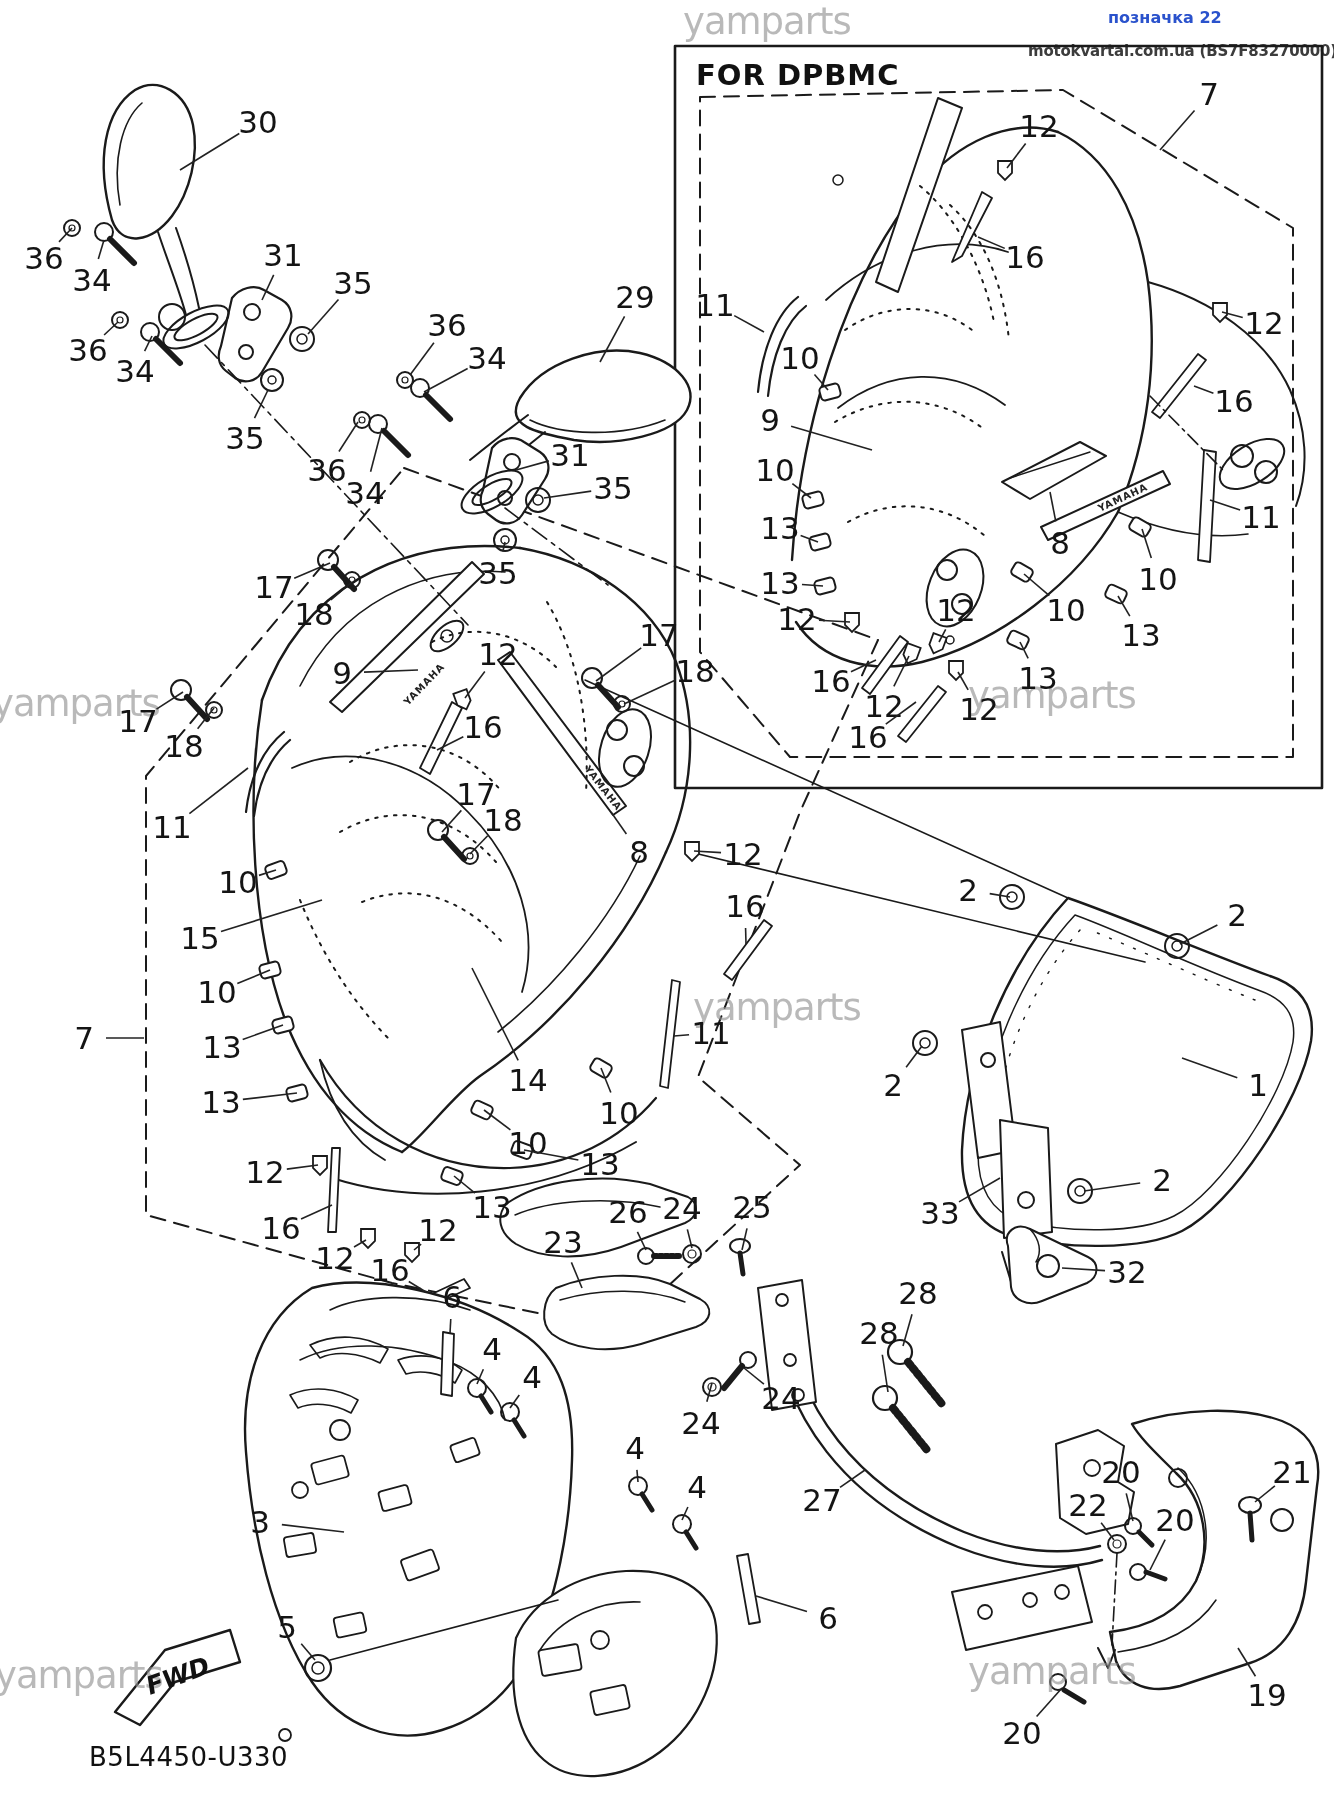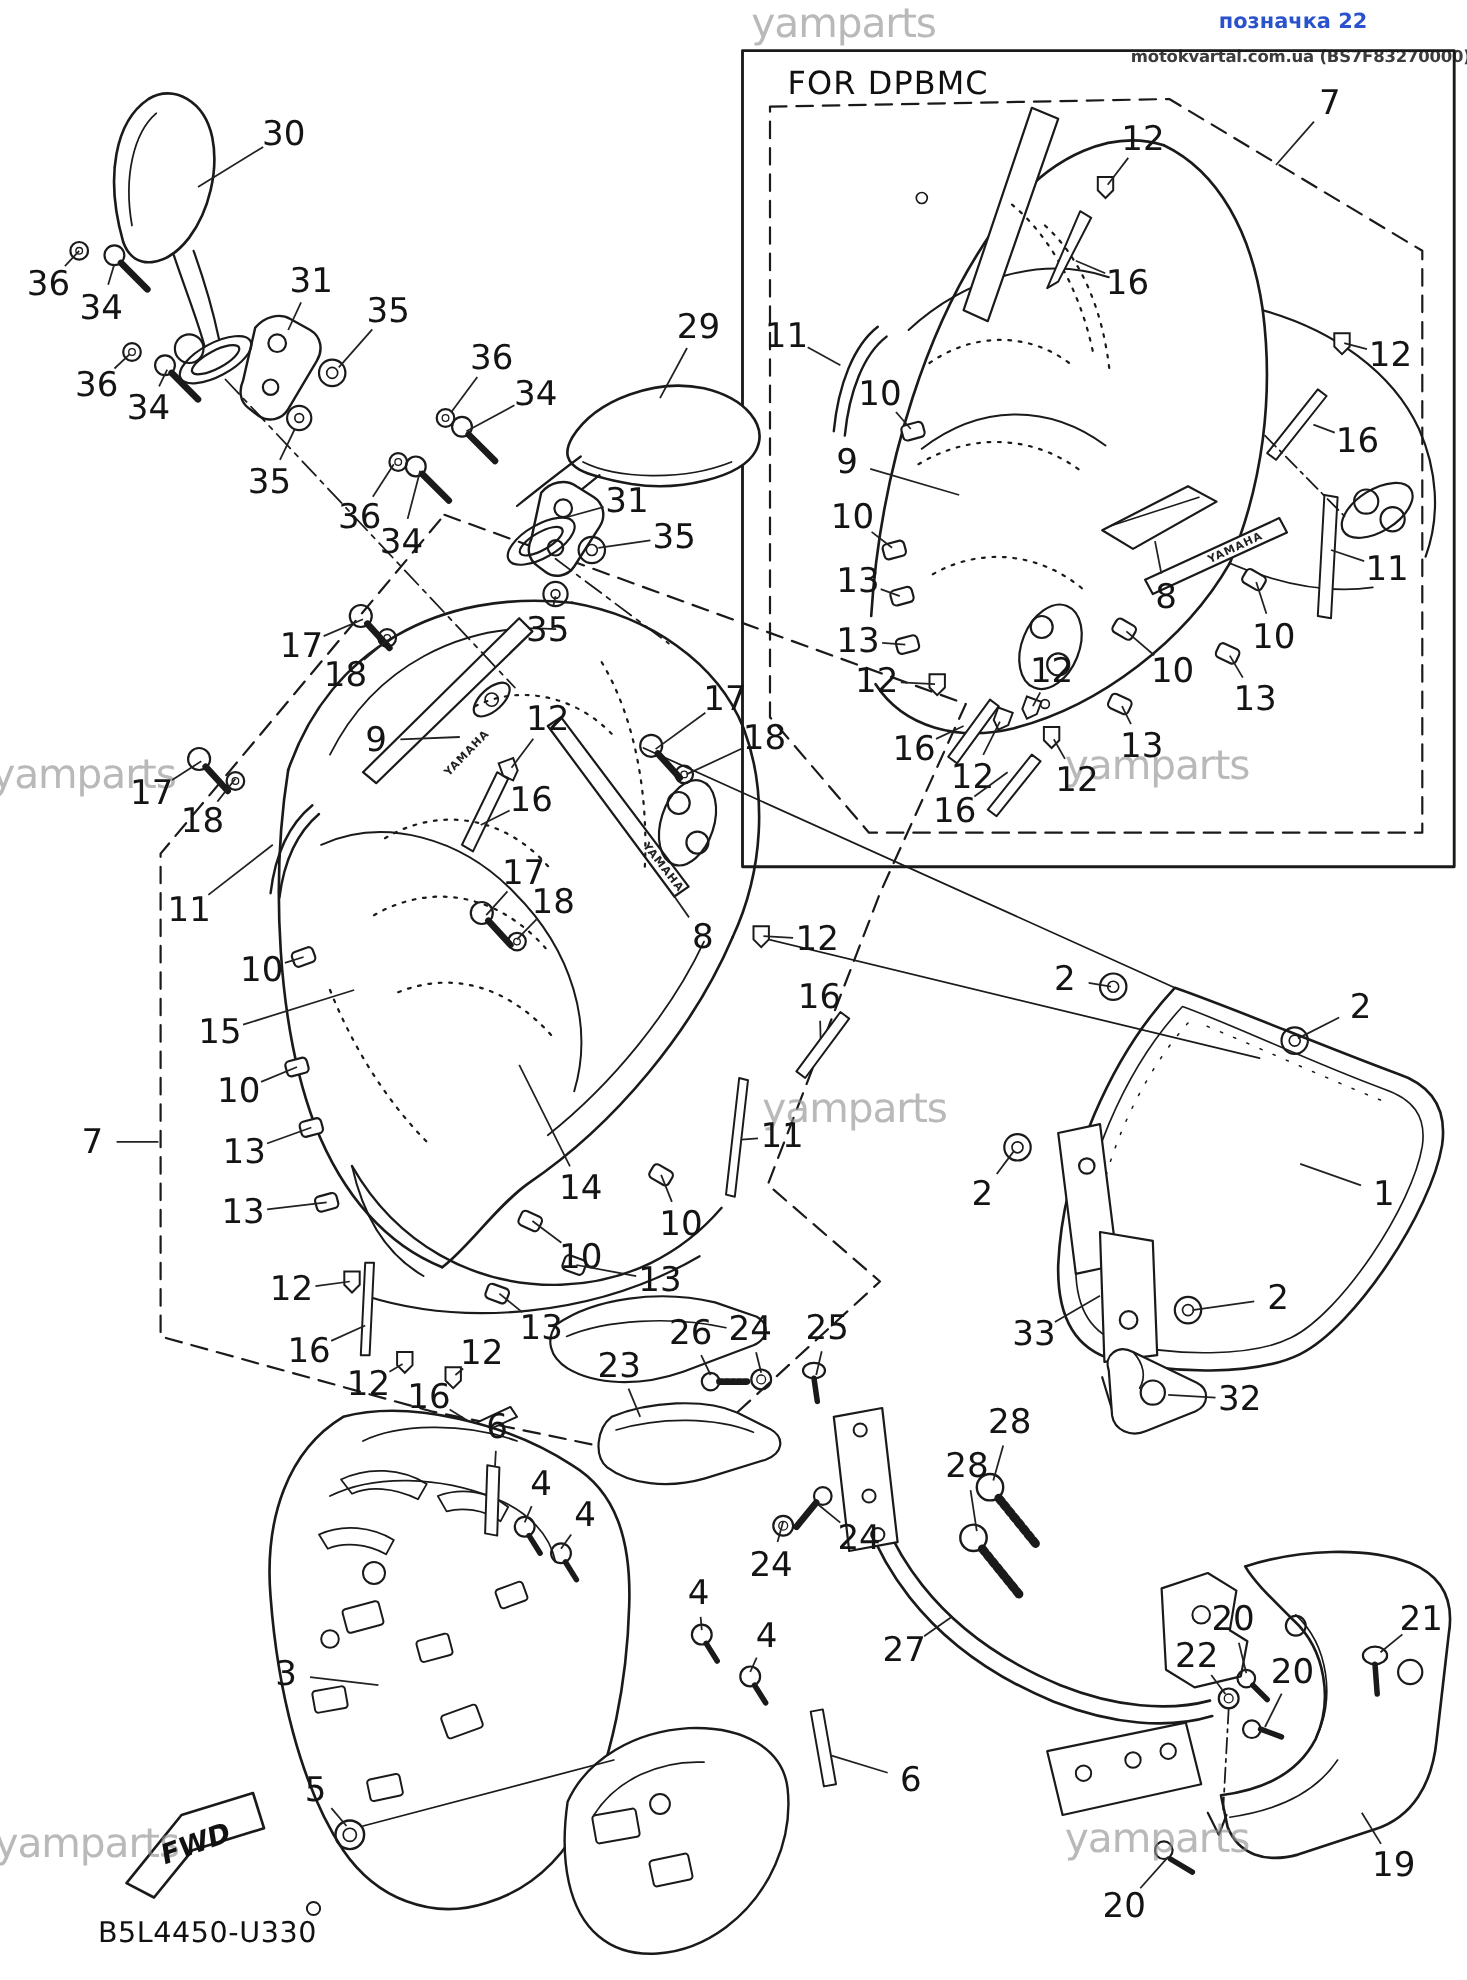--- a/index.html
+++ b/index.html
@@ -1,34 +1,34 @@
 <!DOCTYPE html>
 <html><head>
 <meta charset="utf-8">
 <style>
   html,body{margin:0;padding:0;background:#e8e8e8;}
   .canvas{position:relative;width:1334px;height:1800px;background:#ffffff;overflow:hidden;
           font-family:"DejaVu Sans","Liberation Sans",sans-serif;}
   .abs{position:absolute;white-space:nowrap;}
   .wm{color:#8f8f8f;opacity:.62;font-size:37px;letter-spacing:-1px;}
-  .blue{color:#2a52cc;font-weight:bold;font-size:19px;}
+  .blue{color:#2a52cc;font-weight:bold;font-size:16px;}
   .credit{color:#3c3c3c;font-weight:bold;font-size:15px;letter-spacing:-.2px;}
   .fortitle{color:#111;font-size:29px;letter-spacing:1px;}
   .code{color:#111;font-size:26px;letter-spacing:.5px;margin-left:19px;}
   svg{position:absolute;left:0;top:0;}
 </style>
 </head>
 <body>
 
 <div class="canvas">
 
   <div class="abs wm" style="left:683px;top:0px;">yamparts</div>
   <div class="abs blue" style="left:1108px;top:8px;">позначка 22</div>
   <div class="abs credit" style="left:1028px;top:42px;">motokvartal.com.ua (BS7F83270000)</div>
-  <div class="abs fortitle" style="left:716px;top:58px;">FOR DPBMC</div>
+  <div class="abs fortitle" style="left:696px;top:58px;font-weight:bold;">FOR DPBMC</div>
   <div class="abs code" style="left:70px;top:1742px;">B5L4450-U330</div>
 
   <svg width="1334" height="1800" viewBox="0 0 1334 1800" xmlns="http://www.w3.org/2000/svg">
       <path d="M675,46 L1322,46 L1322,788 L675,788 Z" fill="none" stroke="#1a1a1a" stroke-width="2.6" stroke-linecap="round" stroke-linejoin="round"></path>
       <path d="M404,468 L878,640 L800,812 L698,1077 L800,1165 L620,1330 L392,1283 L146,1215 L146,776 Z" fill="none" stroke="#1a1a1a" stroke-width="2" stroke-linecap="round" stroke-linejoin="round" stroke-dasharray="15,9"></path>
       <path d="M700,97 L1063,90 L1293,228 L1293,757 L790,757 L700,652 Z" fill="none" stroke="#1a1a1a" stroke-width="2" stroke-linecap="round" stroke-linejoin="round" stroke-dasharray="15,9"></path>
       <path d="M112,220 C95,160 105,110 135,90 C158,76 186,92 193,125 C199,155 190,192 172,216 C152,242 122,248 112,220 Z" fill="#fff" stroke="#1a1a1a" stroke-width="2.4" stroke-linecap="round" stroke-linejoin="round"></path>
       <path d="M120,205 C112,160 122,120 142,103" fill="none" stroke="#1a1a1a" stroke-width="1.6" stroke-linecap="round" stroke-linejoin="round"></path>
       <path d="M158,232 C168,262 180,292 186,315" fill="none" stroke="#1a1a1a" stroke-width="2" stroke-linecap="round" stroke-linejoin="round"></path>
       <path d="M176,228 C186,256 194,284 199,308" fill="none" stroke="#1a1a1a" stroke-width="2" stroke-linecap="round" stroke-linejoin="round"></path>

